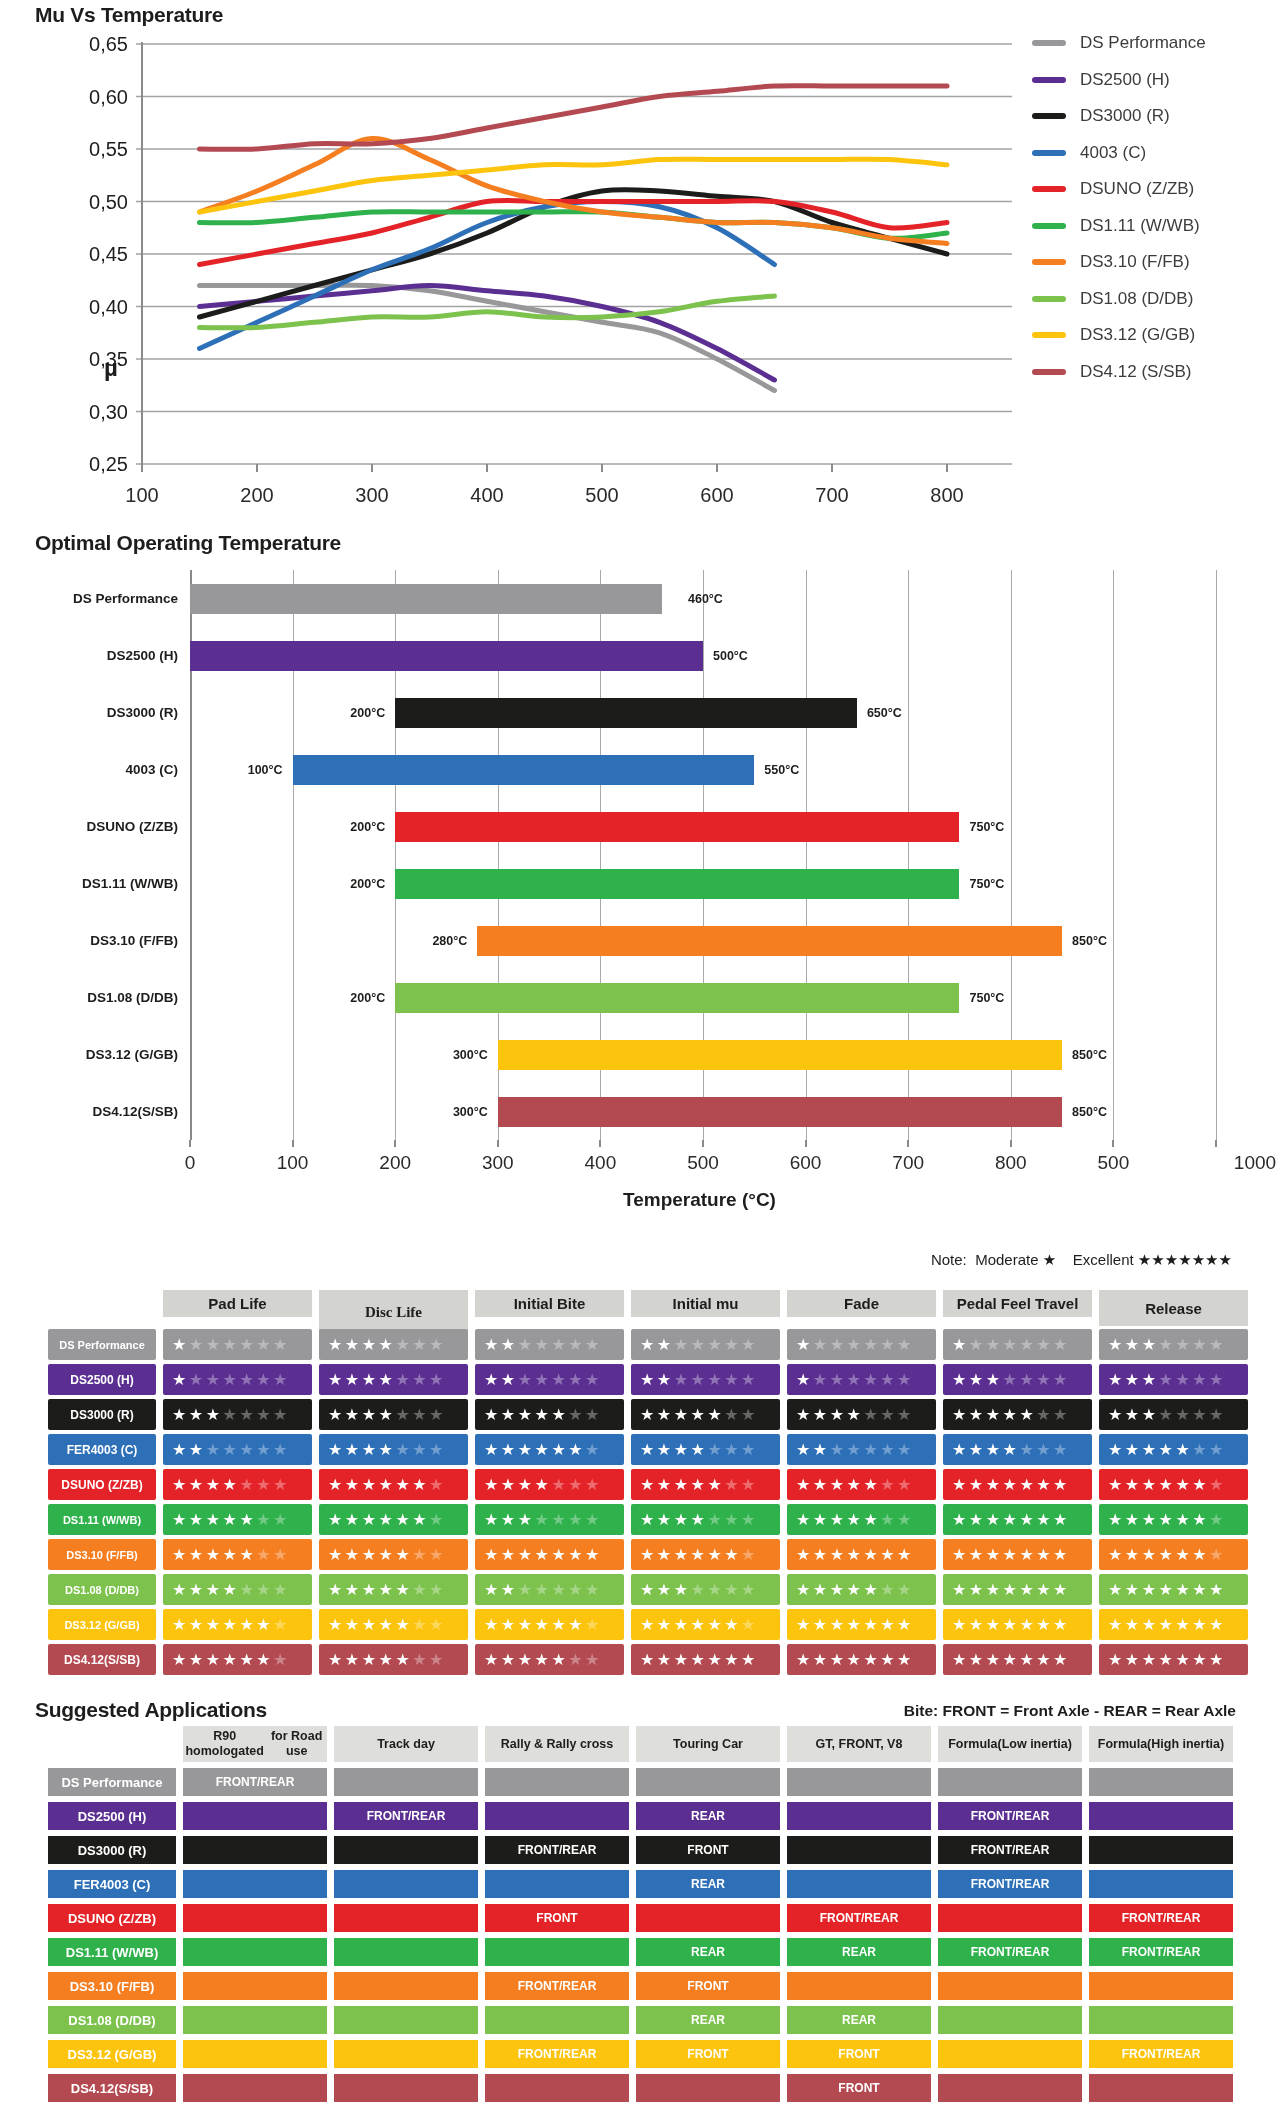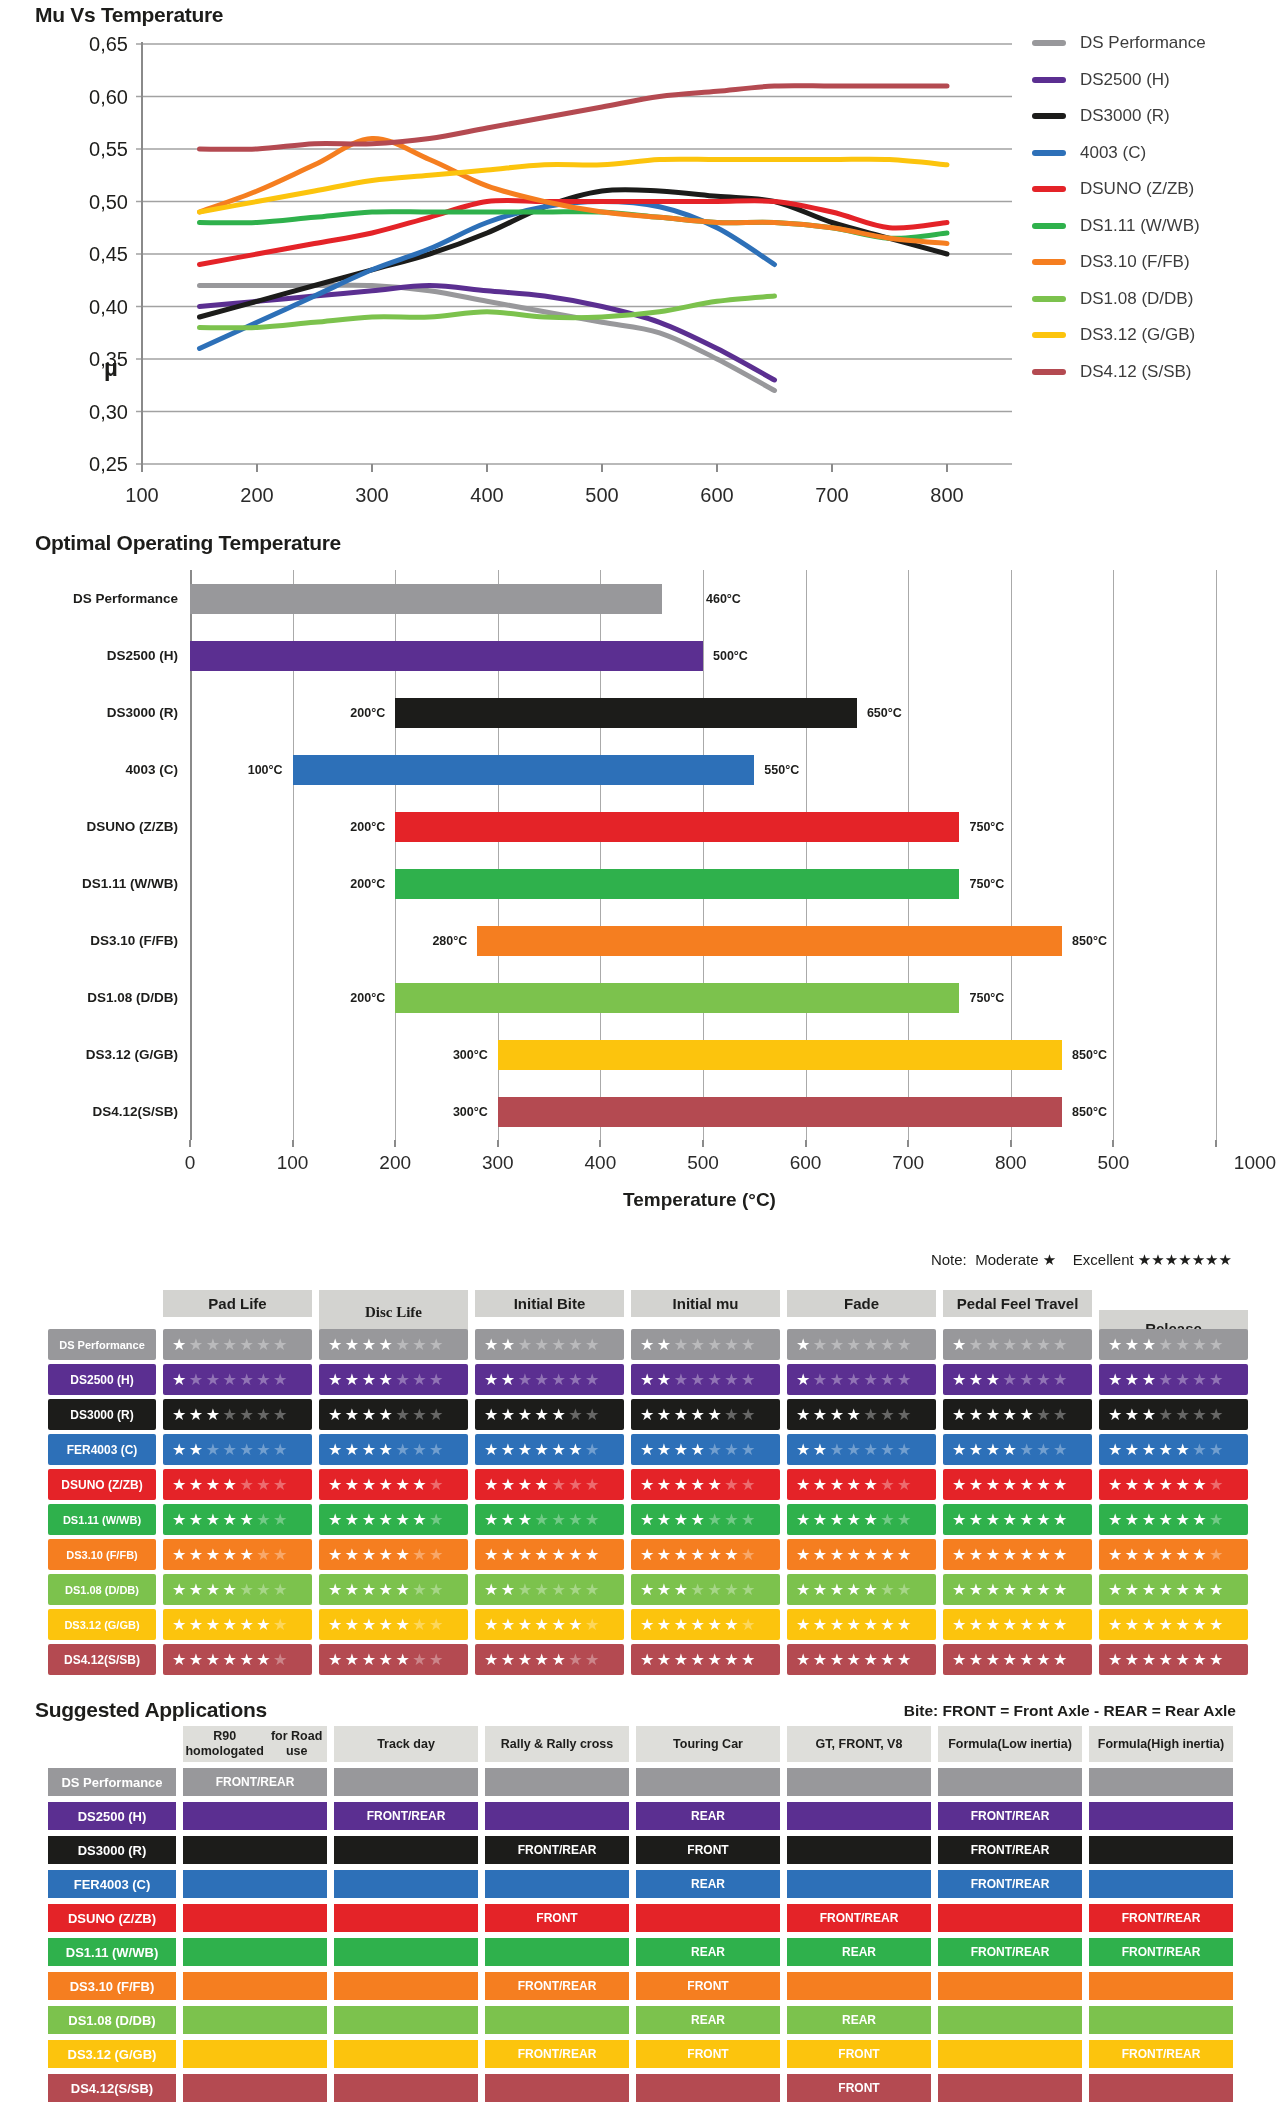--- a/index.html
+++ b/index.html
@@ -169,21 +169,21 @@
       <div class="bc-ticklabel" style="left: 1010.8px;">800</div>
       <div class="vgrid" style="left: 1113.4px;"></div>
       <div class="bc-tick" style="left: 1112.4px;"></div>
       <div class="bc-ticklabel" style="left: 1113.4px;">500</div>
       <div class="vgrid" style="left: 1216px;"></div>
       <div class="bc-tick" style="left: 1215px;"></div>
       <div class="bc-ticklabel" style="left: 1255px;">1000</div>
       <div class="bc-axis" style="left: 190px;"></div>
       <div class="bc-row-label" style="top: 0px;">DS Performance</div>
       <div class="bc-bar" style="top: 13.5px; left: 190px; width: 471.96px; background: rgb(152, 152, 155);"></div>
-      <div class="bc-val" style="top: 13.5px; left: 706px;">460°C</div>
+      <div class="bc-val" style="top: 13.5px; left: 688px;">460°C</div>
       <div class="bc-row-label" style="top: 57px;">DS2500 (H)</div>
       <div class="bc-bar" style="top: 70.5px; left: 190px; width: 513px; background: rgb(91, 47, 145);"></div>
       <div class="bc-val" style="top: 70.5px; left: 713px;">500°C</div>
       <div class="bc-row-label" style="top: 114px;">DS3000 (R)</div>
       <div class="bc-bar" style="top: 127.5px; left: 395.2px; width: 461.7px; background: rgb(28, 28, 26);"></div>
       <div class="bc-val" style="top: 127.5px; left: 305.2px; width: 80px; text-align: right;">200°C</div>
       <div class="bc-val" style="top: 127.5px; left: 866.9px;">650°C</div>
       <div class="bc-row-label" style="top: 171px;">4003 (C)</div>
       <div class="bc-bar" style="top: 184.5px; left: 292.6px; width: 461.7px; background: rgb(45, 112, 184);"></div>
       <div class="bc-val" style="top: 184.5px; left: 202.6px; width: 80px; text-align: right;">100°C</div>
@@ -224,21 +224,21 @@
   </div>
   <div id="perf-table">
       <div class="ptable-row" style="top: 1290px; height: 27px;">
         <div style="width: 108px;"></div>
         <div class="phead" style="height: 27px;">Pad Life</div>
         <div class="phead" style="height: 44px; font-family: Liberation Serif, serif;">Disc Life</div>
         <div class="phead" style="height: 27px;">Initial Bite</div>
         <div class="phead" style="height: 27px;">Initial mu</div>
         <div class="phead" style="height: 27px;">Fade</div>
         <div class="phead" style="height: 27px;">Pedal Feel Travel</div>
-        <div class="phead" style="height: 36px; margin-top: 20px;">Release</div>
+        <div class="phead" style="height: 36px;">Release</div>
       </div>
       <div class="ptable-row" style="top: 1329px; height: 31px;">
         <div class="pcell-label" style="background: rgb(152, 152, 155); height: 31px; font-size: 11px;">DS Performance</div>
         <div class="pcell" style="background: rgb(152, 152, 155); height: 31px;">
           <span>★</span>
           <span class="star-dim">★★★★★★</span>
         </div>
         <div class="pcell" style="background: rgb(152, 152, 155); height: 31px;">
           <span>★★★★</span>
           <span class="star-dim">★★★</span>

